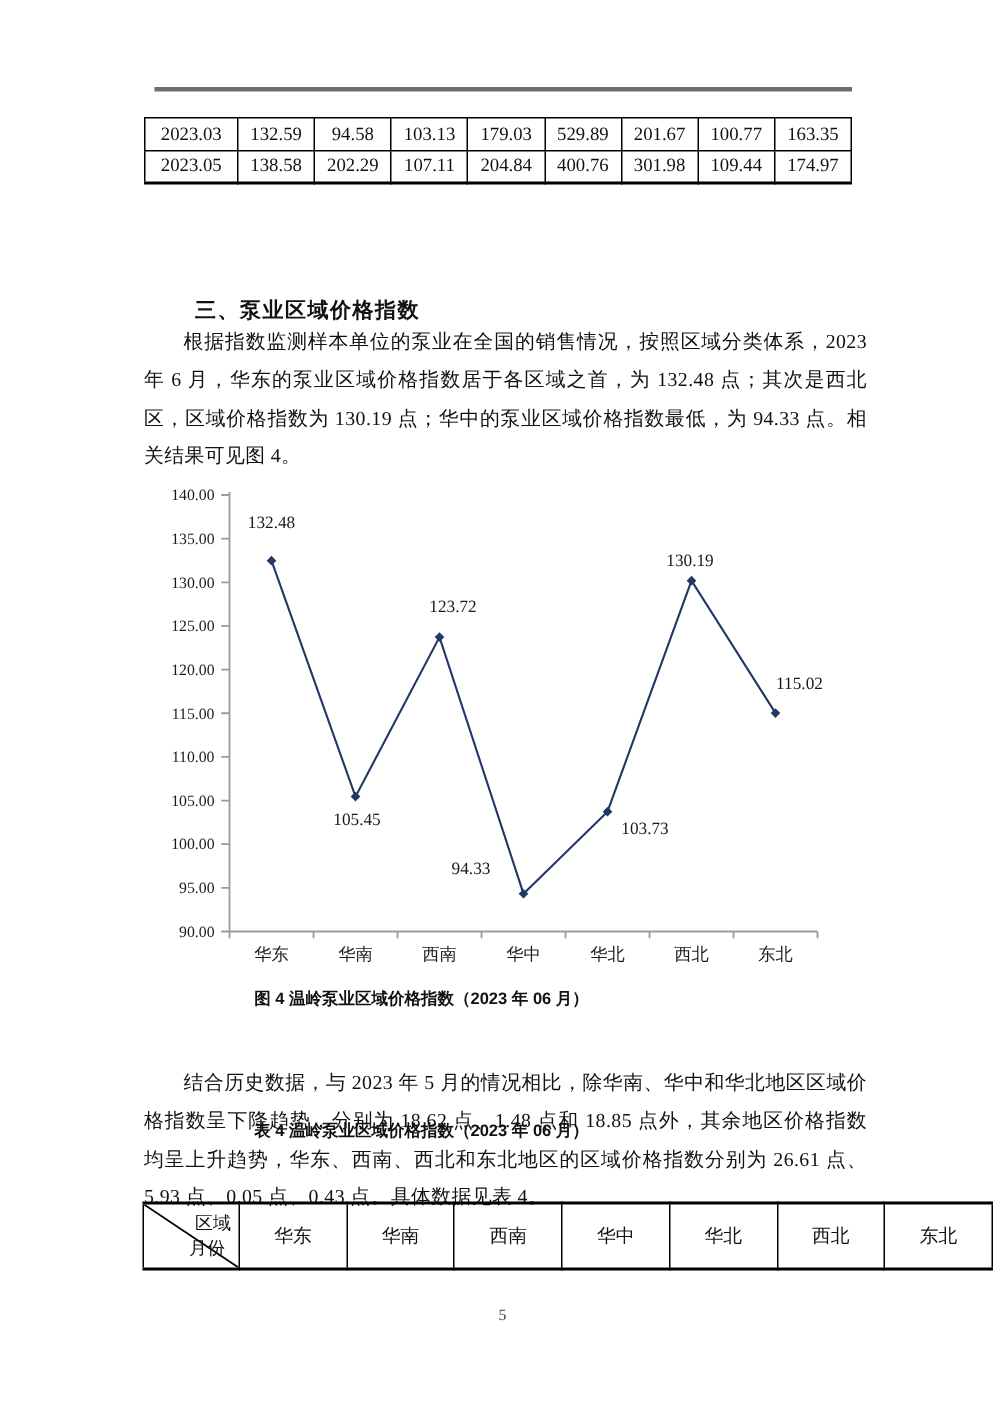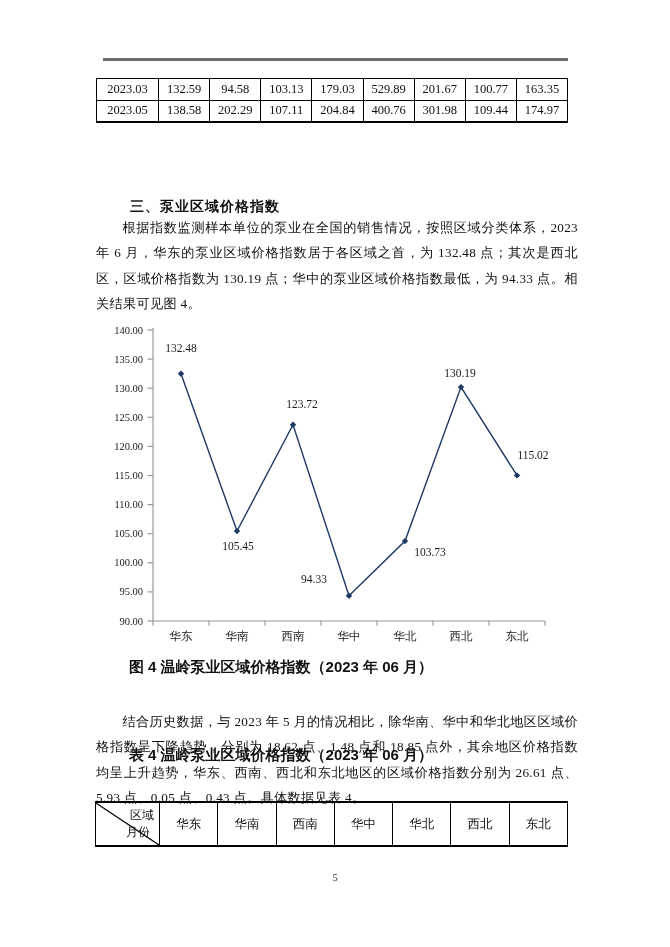--- a/index.html
+++ b/index.html
@@ -22,25 +22,25 @@
   
   .para{left:96px;width:482px;font-size:13.2px;line-height:25.4px;text-align:justify;
     text-indent:2em;letter-spacing:0.3px;}
   #para1{top:215px;}
   #para2{top:709px;}
   
   #chart-wrap{left:95px;top:325px;width:470px;height:330px;}
   svg text{font-family:"Liberation Serif","DejaVu Serif",serif;fill:#1a1a1a;}
   
   .caption{left:0;width:562px;text-align:center;font-family:"Liberation Sans","DejaVu Sans",sans-serif;
-    font-weight:700;font-size:15px;}
+    font-weight:700;font-size:11px;}
   #fig-caption{top:658px;}
   #tbl-caption{top:746px;}
   
-  #table4{left:95px;top:801px;width:473px;border-collapse:collapse;table-layout:fixed;
+  #table4{left:95px;top:801px;width:567px;border-collapse:collapse;table-layout:fixed;
     border-top:2px solid #000;border-bottom:2px solid #000;}
   #table4 th,#table4 td{border:1px solid #000;text-align:center;vertical-align:middle;
     font-size:12.5px;font-weight:400;padding:0;}
   #table4 tr.hdr th,#table4 tr.hdr td{height:42px;border-bottom:1.5px solid #000;}
   #table4 tr.datarow td{height:22px;}
   td.corner{position:relative;padding:0;}
   td.corner .c-top{position:absolute;right:5px;top:4px;font-size:12px;}
   td.corner .c-bottom{position:absolute;left:4px;bottom:4px;font-size:12px;margin-left:26px;}
   td.corner svg{position:absolute;left:0;top:0;width:100%;height:100%;}
   

